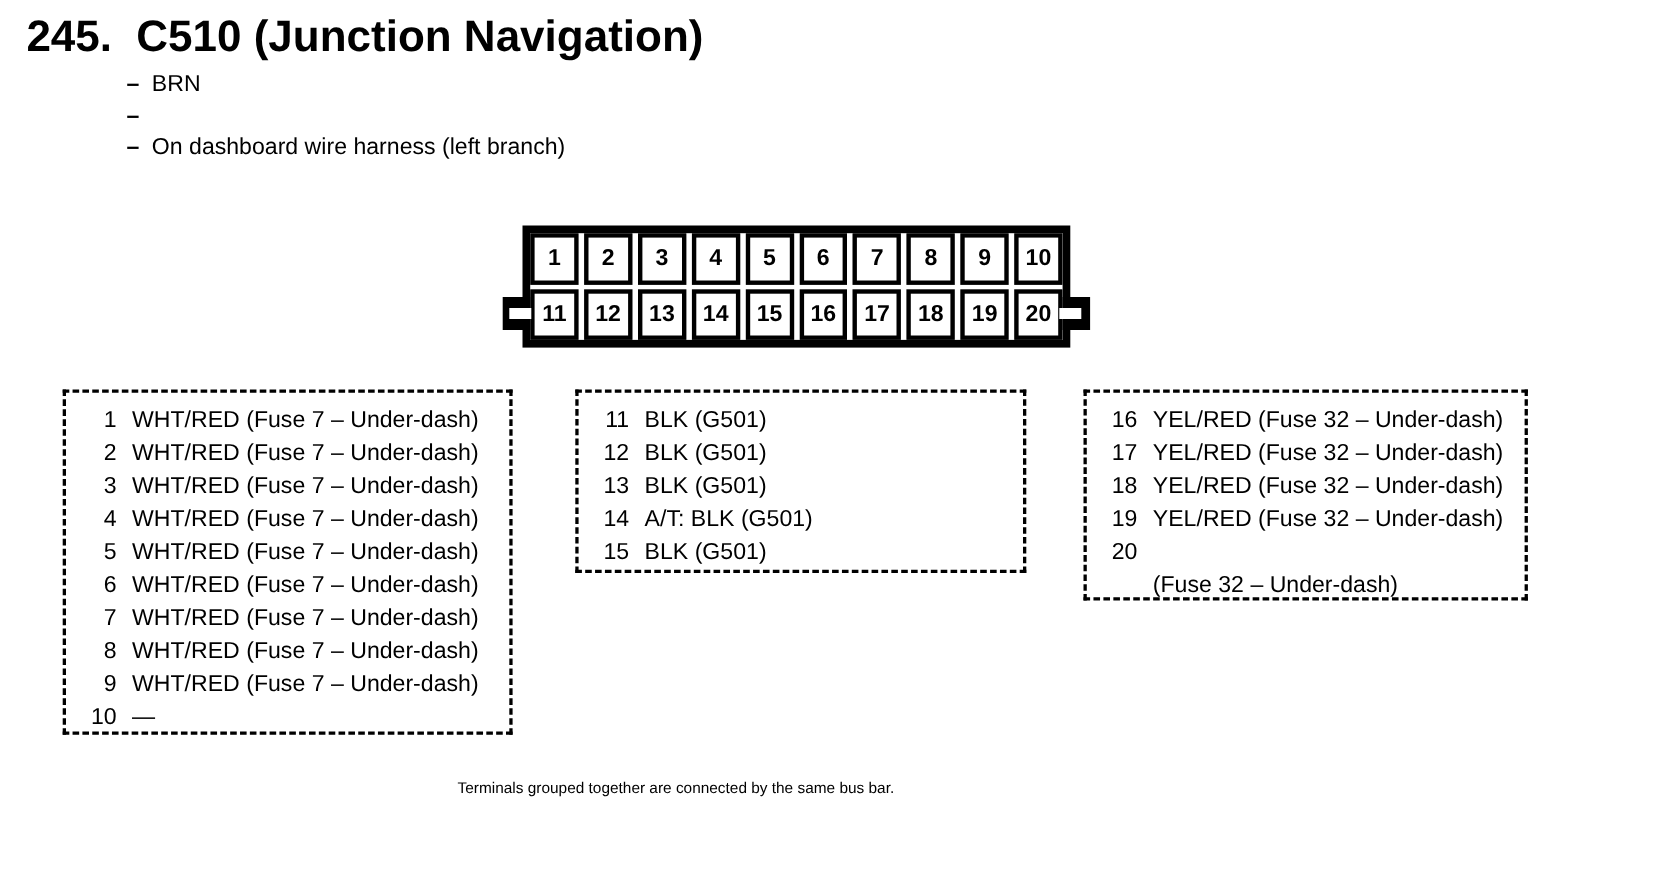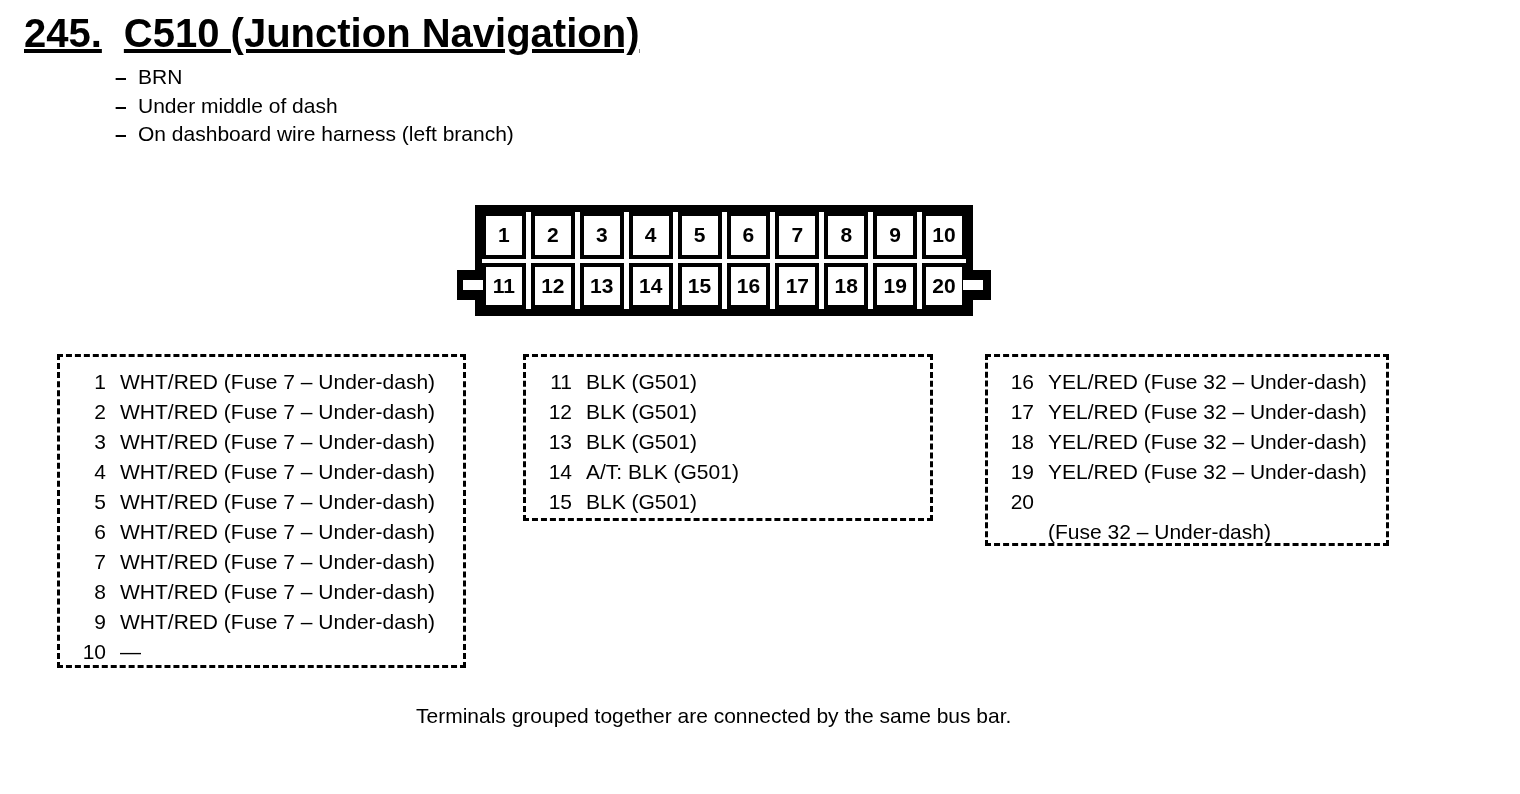--- a/index.html
+++ b/index.html
@@ -26,21 +26,20 @@
   .title {
     position: absolute;
     left: 24px;
     top: 12px;
     display: flex;
     gap: 22px;
     font-size: 40px;
     font-weight: 700;
     line-height: 42px;
     white-space: nowrap;
-    text-decoration: underline;
   }
 
   
   .bullets {
     position: absolute;
     left: 115px;
     top: 63px;
     font-size: 21px;
     line-height: 28.5px;
   }
@@ -125,21 +124,21 @@
   }
   .pin-label {
     margin-left: 14px;
   }
 
   
   .footer {
     position: absolute;
     left: 416px;
     top: 702px;
-    font-size: 21px;
+    font-size: 14px;
     line-height: 28px;
     white-space: nowrap;
     text-align: right;
   }
 </style>
 </head>
 <body>
 
 <div class="page">
 
@@ -148,21 +147,20 @@
     <span>C510 (Junction Navigation)</span>
   </div>
 
   <div class="bullets">
     <div class="bullet">
       <span class="marker">–</span>
       <span>BRN</span>
     </div>
     <div class="bullet">
       <span class="marker">–</span>
-      <span>Under middle of dash</span>
     </div>
     <div class="bullet">
       <span class="marker">–</span>
       <span>On dashboard wire harness (left branch)</span>
     </div>
   </div>
 
   <div class="connector">
       <div class="cell">1</div>
       <div class="cell">2</div>

